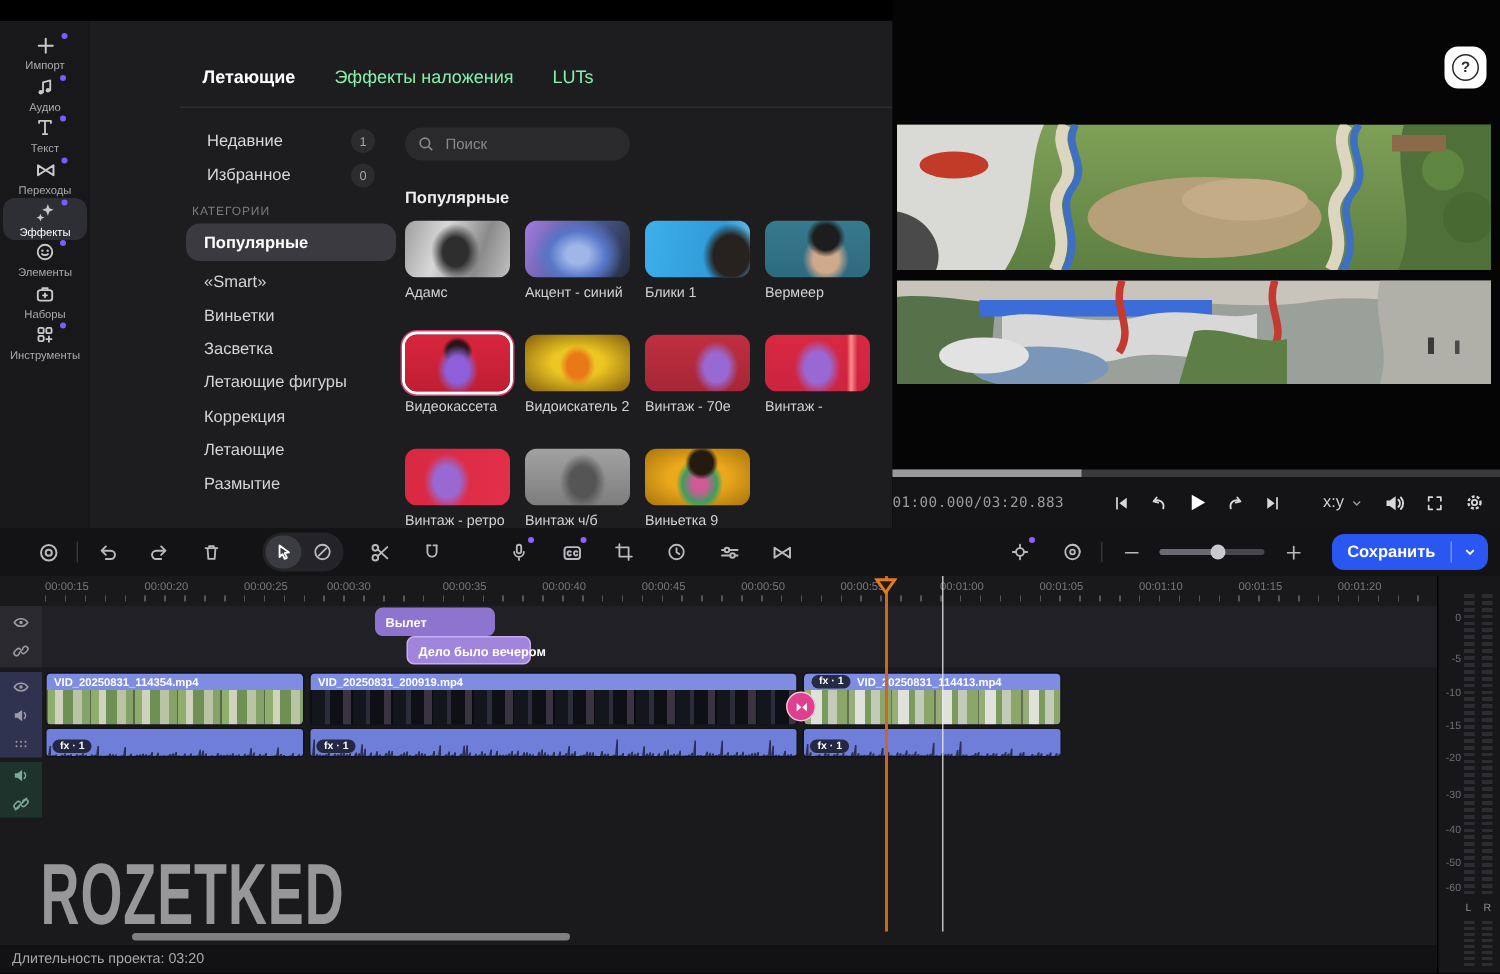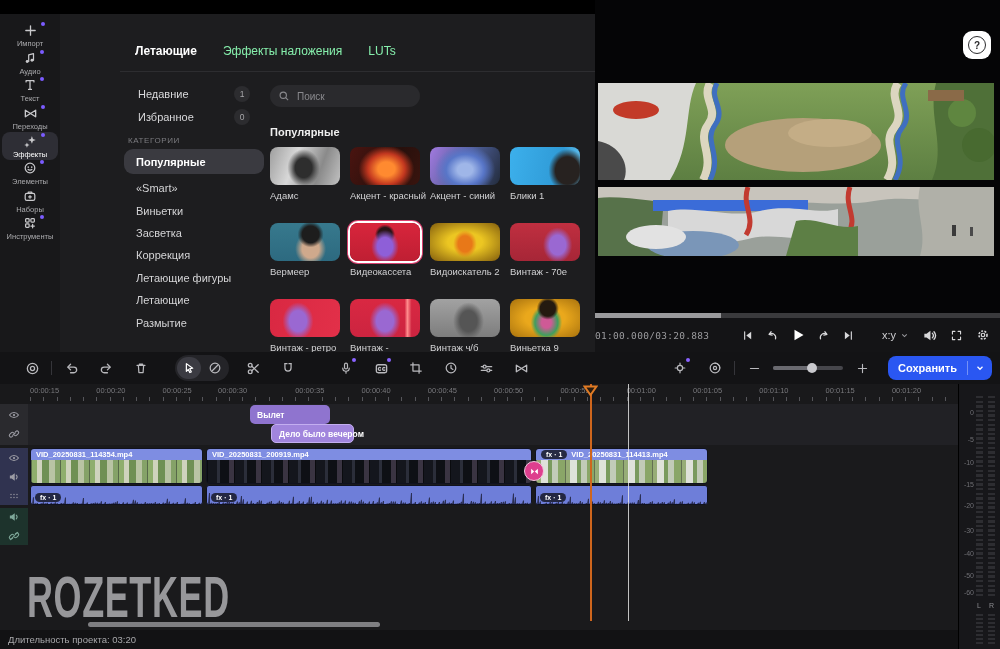--- a/index.html
+++ b/index.html
@@ -235,45 +235,41 @@
           <span class="coll-label">Избранное</span>
           <span class="coll-badge">0</span>
         </div>
       </div>
     <div id="cats-header" class="abs">КАТЕГОРИИ</div>
     <div id="cat-list" class="abs">
         <div class="cat active">Популярные</div>
         <div class="cat">«Smart»</div>
         <div class="cat">Виньетки</div>
         <div class="cat">Засветка</div>
+        <div class="cat">Летающие фигуры</div>
         <div class="cat">Коррекция</div>
-        <div class="cat">Летающие фигуры</div>
         <div class="cat">Летающие</div>
         <div class="cat">Размытие</div>
       </div>
     <div id="search" class="abs">
       <span class="ic">
         <svg width="12" height="12" viewBox="0 0 16 16">
             <circle cx="7" cy="7" r="4.2" fill="none" stroke="#8a8a8e" stroke-width="1.5"></circle>
             <path d="M10.2 10.2l3.3 3.3" stroke="#8a8a8e" stroke-width="1.5"></path>
           </svg>
       </span>
       <input placeholder="Поиск" style="">
     </div>
     <div id="fx-section-title" class="abs">Популярные</div>
     <div id="fx-grid" class="abs">
         <div class="fx-card">
           <div class="fx-thumb fx-adams"></div>
           <div class="fx-label">Адамс</div>
         </div>
         <div class="fx-card">
-          <div class="fx-thumb fx-accent-red"></div>
-          <div class="fx-label">Акцент - красный</div>
-        </div>
-        <div class="fx-card">
           <div class="fx-thumb fx-accent-blue"></div>
           <div class="fx-label">Акцент - синий</div>
         </div>
         <div class="fx-card">
           <div class="fx-thumb fx-bliki1"></div>
           <div class="fx-label">Блики 1</div>
         </div>
         <div class="fx-card">
           <div class="fx-thumb fx-vermeer"></div>
           <div class="fx-label">Вермеер</div>
@@ -284,26 +280,26 @@
         </div>
         <div class="fx-card">
           <div class="fx-thumb fx-viewfinder2"></div>
           <div class="fx-label">Видоискатель 2</div>
         </div>
         <div class="fx-card">
           <div class="fx-thumb fx-vintage-70"></div>
           <div class="fx-label">Винтаж - 70е</div>
         </div>
         <div class="fx-card">
+          <div class="fx-thumb fx-vintage-2"></div>
+          <div class="fx-label">Винтаж -</div>
+        </div>
+        <div class="fx-card">
           <div class="fx-thumb fx-vintage-retro"></div>
           <div class="fx-label">Винтаж - ретро</div>
-        </div>
-        <div class="fx-card">
-          <div class="fx-thumb fx-vintage-2"></div>
-          <div class="fx-label">Винтаж -</div>
         </div>
         <div class="fx-card">
           <div class="fx-thumb fx-vintage-bw"></div>
           <div class="fx-label">Винтаж ч/б</div>
         </div>
         <div class="fx-card">
           <div class="fx-thumb fx-vignette-9"></div>
           <div class="fx-label">Виньетка 9</div>
         </div>
       </div>

